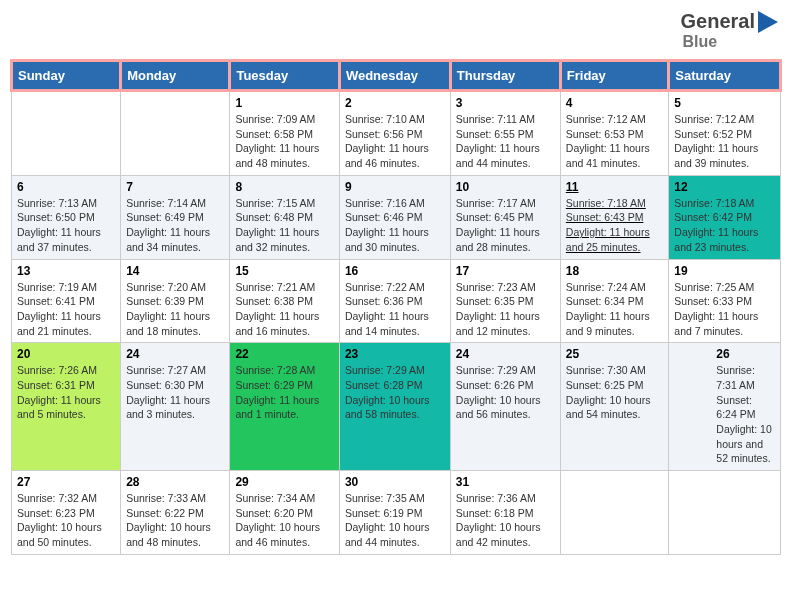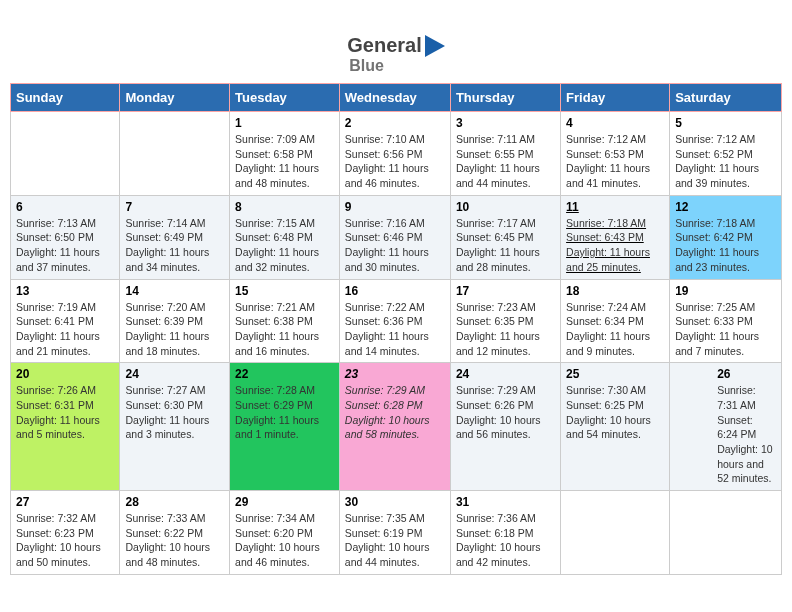--- a/index.html
+++ b/index.html
@@ -5,25 +5,24 @@
     * { box-sizing: border-box; margin: 0; padding: 0; }
     body {
       font-family: Arial, sans-serif;
       background: #fff;
       width: 792px;
       min-height: 612px;
       padding: 10px;
     }
     .header-area {
       display: flex;
-      justify-content: center;
+      justify-content: flex-end;
       align-items: flex-start;
       margin-bottom: 8px;
       padding: 0 4px;
-      margin-top: 24px;
     }
     .logo {
       display: flex;
       flex-direction: column;
       align-items: flex-start;
     }
     .title-area {
       text-align: right;
     }
     .month-title {
@@ -41,21 +40,21 @@
       border-collapse: collapse;
       font-size: 11px;
     }
     .calendar-table th {
       background-color: #2b6cb0;
       color: #fff;
       text-align: left;
       padding: 6px 5px;
       font-size: 13px;
       font-weight: bold;
-      border: 1px solid #fca5a5;
+      border: 3px solid #fca5a5;
     }
     .calendar-table td {
       border: 1px solid #ccc;
       vertical-align: top;
       padding: 4px 5px;
       width: 113px;
       min-height: 80px;
       background: #fff;
     }
     .calendar-table tr:nth-child(even) td {
@@ -166,21 +165,21 @@
             <div class="day-info">Sunrise: 7:16 AM<br>Sunset: 6:46 PM<br>Daylight: 11 hours and 30 minutes.</div>
           </td>
           <td style="background: rgb(240, 244, 248);">
             <span class="day-number">10</span>
             <div class="day-info">Sunrise: 7:17 AM<br>Sunset: 6:45 PM<br>Daylight: 11 hours and 28 minutes.</div>
           </td>
           <td style="background: rgb(240, 244, 248); text-decoration: underline;">
             <span class="day-number">11</span>
             <div class="day-info">Sunrise: 7:18 AM<br>Sunset: 6:43 PM<br>Daylight: 11 hours and 25 minutes.</div>
           </td>
-          <td style="background: #7dd3fc;">
+          <td style="background: #14b8a6;">
             <span class="day-number">12</span>
             <div class="day-info">Sunrise: 7:18 AM<br>Sunset: 6:42 PM<br>Daylight: 11 hours and 23 minutes.</div>
           </td>
         </tr>
         <tr>
           <td>
             <span class="day-number">13</span>
             <div class="day-info">Sunrise: 7:19 AM<br>Sunset: 6:41 PM<br>Daylight: 11 hours and 21 minutes.</div>
           </td>
           <td>
@@ -214,21 +213,21 @@
             <div class="day-info">Sunrise: 7:26 AM<br>Sunset: 6:31 PM<br>Daylight: 11 hours and 5 minutes.</div>
           </td>
           <td style="background: rgb(240, 244, 248);">
             <span class="day-number">24</span>
             <div class="day-info">Sunrise: 7:27 AM<br>Sunset: 6:30 PM<br>Daylight: 11 hours and 3 minutes.</div>
           </td>
           <td style="background: #22c55e;">
             <span class="day-number">22</span>
             <div class="day-info">Sunrise: 7:28 AM<br>Sunset: 6:29 PM<br>Daylight: 11 hours and 1 minute.</div>
           </td>
-          <td style="background: #f9a8d4; font-style: italic;">
+          <td style="background: #14b8a6;">
             <span class="day-number">23</span>
             <div class="day-info">Sunrise: 7:29 AM<br>Sunset: 6:28 PM<br>Daylight: 10 hours and 58 minutes.</div>
           </td>
           <td style="background: rgb(240, 244, 248); margin-left: 47px;">
             <span class="day-number">24</span>
             <div class="day-info">Sunrise: 7:29 AM<br>Sunset: 6:26 PM<br>Daylight: 10 hours and 56 minutes.</div>
           </td>
           <td style="background: rgb(240, 244, 248);">
             <span class="day-number">25</span>
             <div class="day-info">Sunrise: 7:30 AM<br>Sunset: 6:25 PM<br>Daylight: 10 hours and 54 minutes.</div>

